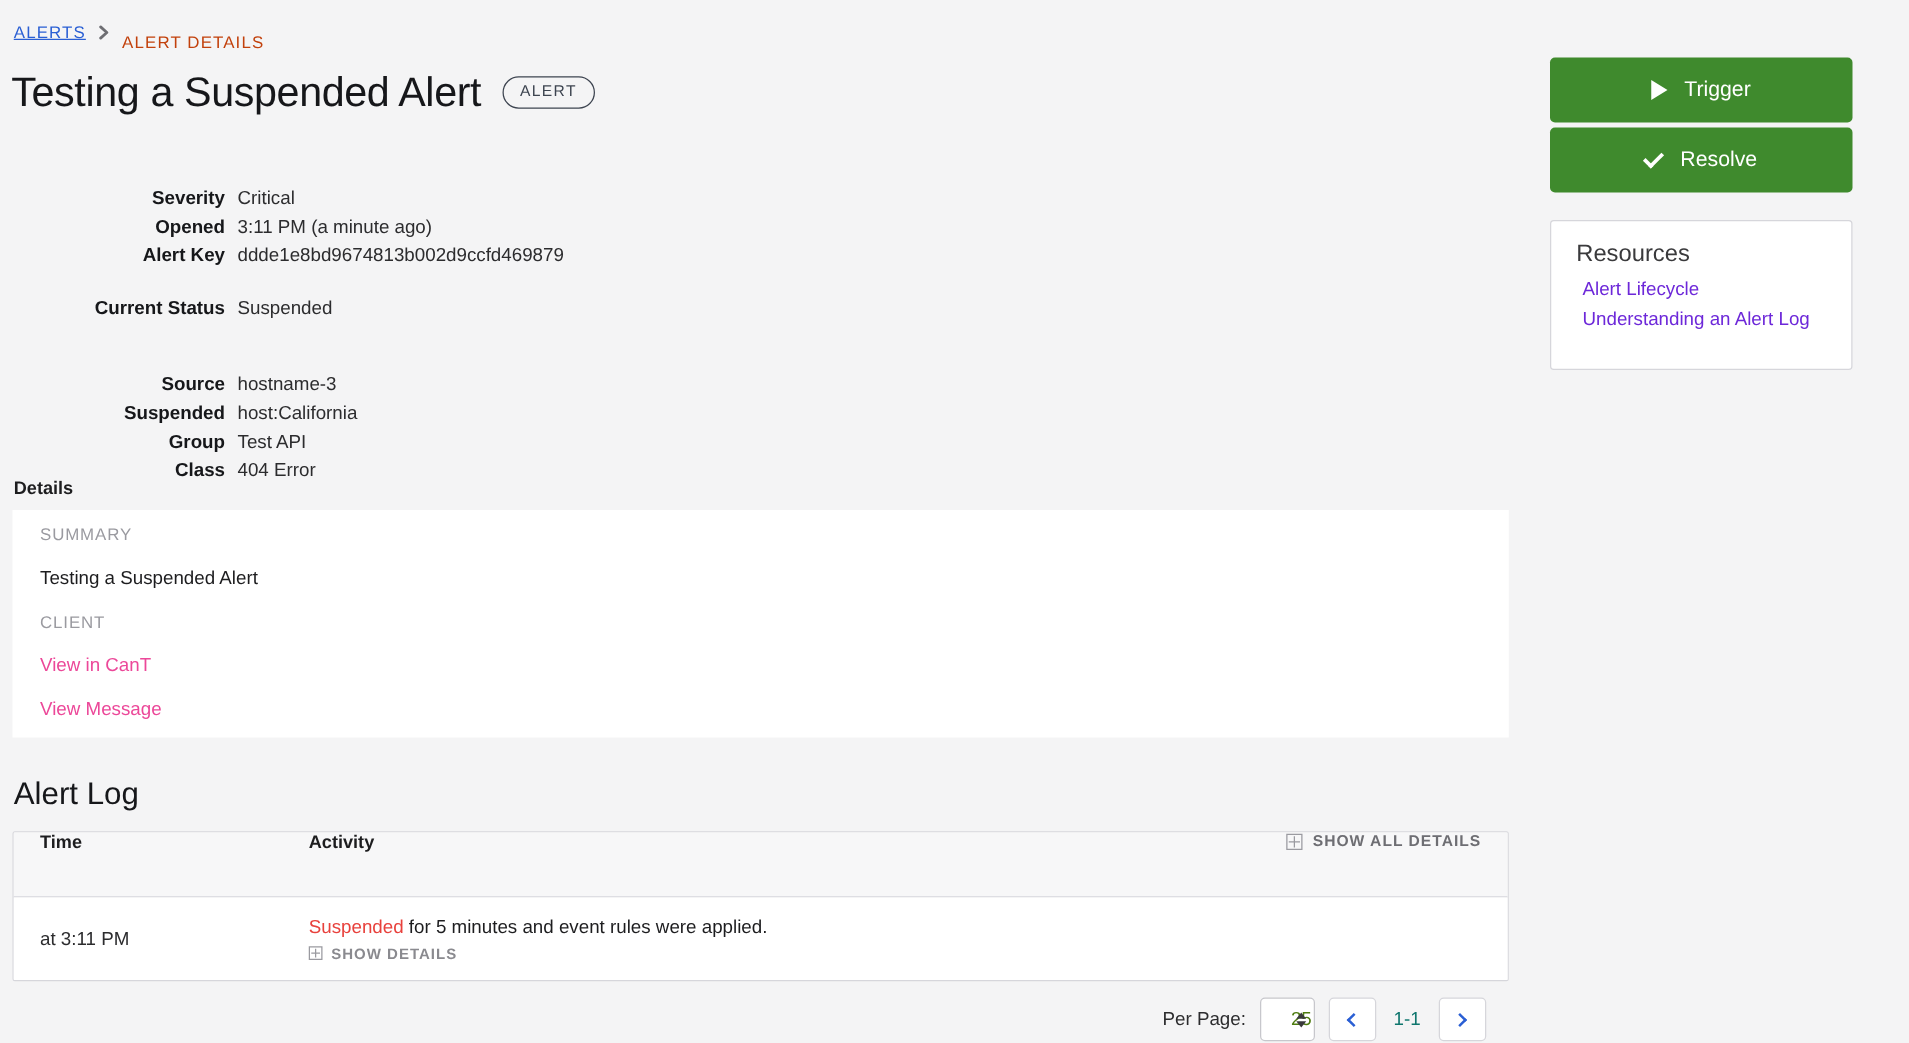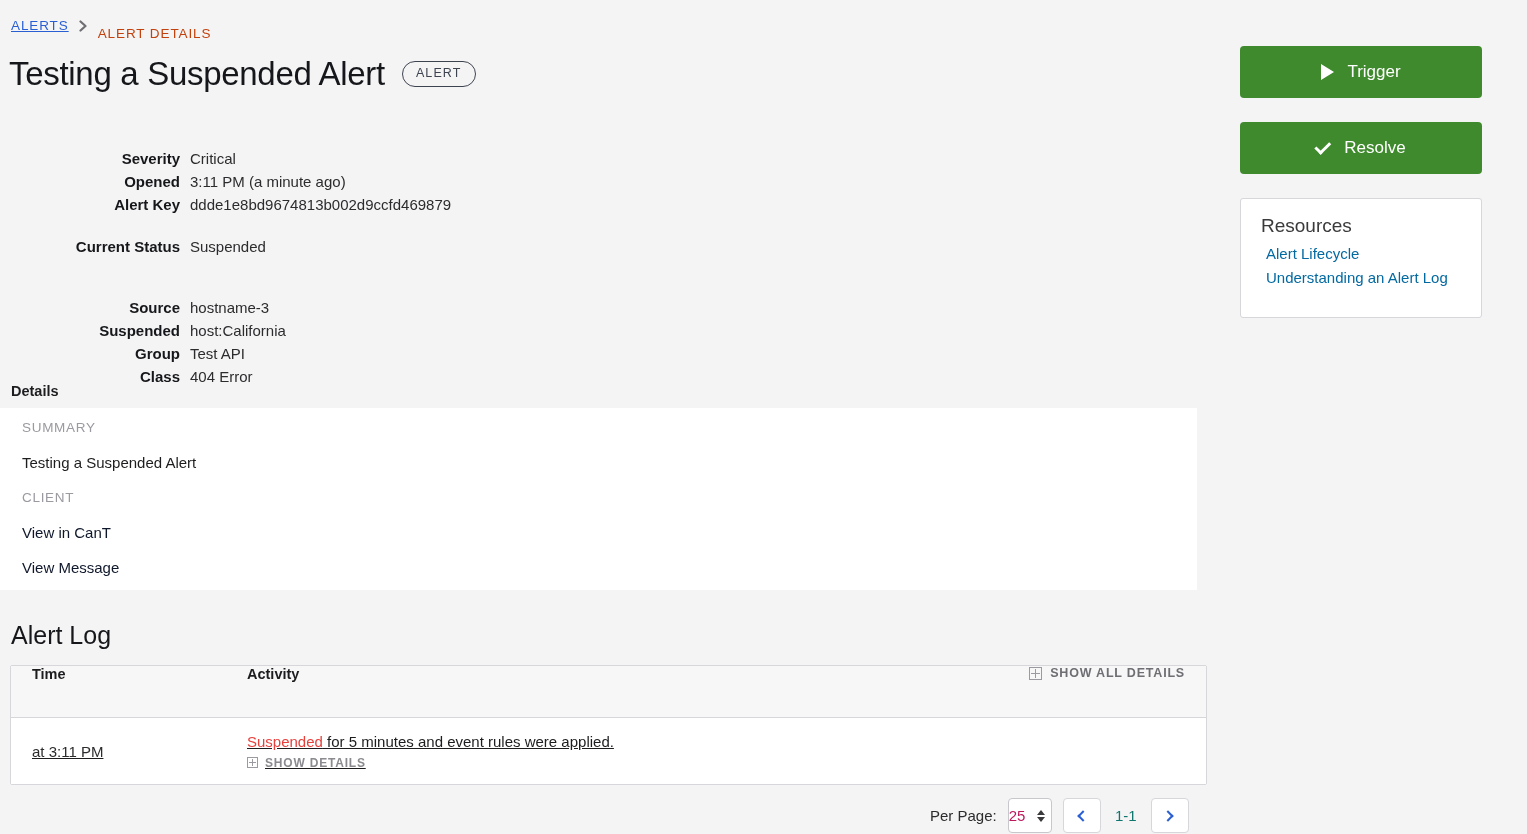--- a/index.html
+++ b/index.html
@@ -41,26 +41,26 @@
   .meta { position: absolute; left: 0; top: 148px; width: 700px; font-size: 15px; }
   .meta-row { display: flex; margin-bottom: 2px; line-height: 21px; }
   .meta-row .lbl { width: 190px; text-align: right; font-weight: 700; color: #16171a; padding-right: 10px; }
   .meta-row .val { color: #2c2c2e; }
   .meta-gap { height: 19px; }
   .meta-gap-lg { height: 38px; }
 
   
   .details-heading { position: absolute; left: 11px; top: 383px; font-size: 14.5px; font-weight: 700; }
   .details-card {
-    position: absolute; left: 0; top: 408px; width: 1197px; height: 182px;
+    position: absolute; left: 10px; top: 408px; width: 1197px; height: 182px;
     background: #ffffff;
   }
   .det-label { color: #9a9aa0; font-size: 13.5px; letter-spacing: 0.7px; }
   .det-value { font-size: 15px; color: #1d1d1f; }
-  .det-link { font-size: 15px; color: #0f172a; cursor: pointer; }
+  .det-link { font-size: 15px; color: #ec4899; cursor: pointer; }
   .d1 { position:absolute; left:22px; top:12px; }
   .d2 { position:absolute; left:22px; top:46px; }
   .d3 { position:absolute; left:22px; top:82px; }
   .d4 { position:absolute; left:22px; top:116px; }
   .d5 { position:absolute; left:22px; top:151px; }
 
   
   .log-heading { position: absolute; left: 11px; top: 621px; font-size: 25px; font-weight: 400; color:#16171a; }
   .log-table {
     position: absolute; left: 10px; top: 665px; width: 1197px;
@@ -70,21 +70,21 @@
   .log-head {
     display: flex; align-items: flex-start; height: 52px;
     background: #f7f7f8; border-bottom: 1px solid #d6d6db;
   }
   .th-time { width: 236px; padding-left: 21px; font-weight: 700; font-size: 14.5px; }
   .th-activity { flex: 1; font-weight: 700; font-size: 14.5px; }
   .show-all {
     display: flex; align-items: center; gap: 8px; padding-right: 21px;
     color: #6e6e73; font-size: 12.5px; font-weight: 700; letter-spacing: 0.8px; cursor: pointer;
   }
-  .log-row { display: flex; align-items: center; min-height: 66px; background: #fff; text-decoration: underline; }
+  .log-row { display: flex; align-items: center; min-height: 66px; background: #fff; }
   .td-time { width: 236px; padding-left: 21px; color: #2c2c2e; }
   .td-activity { flex: 1; padding-right: 21px; }
   .susp { color: #e8413c; }
   .show-details {
     display: flex; align-items: center; gap: 7px; margin-top: 6px;
     color: #8a8a8f; font-size: 12px; font-weight: 700; letter-spacing: 0.8px; cursor: pointer;
   }
   .plus-box {
     width: 11px; height: 11px; border: 1px solid #9a9aa0; position: relative; flex: none;
   }
@@ -99,21 +99,21 @@
 
   
   .pager {
     position: absolute; left: 930px; top: 798px;
     display: flex; align-items: center; gap: 11px; font-size: 15px;
   }
   .pager-label { color: #2c2c2e; }
   .per-page-select {
     position: relative; width: 44px; height: 35px;
     border: 1px solid #c7c7cc; border-radius: 4px; background: #fff;
-    display: flex; align-items: center; padding-left: 0; font-size: 15px; color: #be185d;
+    display: flex; align-items: center; padding-left: 24px; font-size: 15px; color: #4d7c0f;
     cursor: pointer;
   }
   .stepper { position: absolute; right: 6px; top: 50%; transform: translateY(-50%);
              display: flex; flex-direction: column; gap: 2px; }
   .tri-up { width:0;height:0;border-left:4px solid transparent;border-right:4px solid transparent;border-bottom:5px solid #3a3a3c; }
   .tri-dn { width:0;height:0;border-left:4px solid transparent;border-right:4px solid transparent;border-top:5px solid #3a3a3c; }
   .nav-btn {
     width: 38px; height: 35px; border: 1px solid #d6d6db; border-radius: 4px;
     background: #fff; display: flex; align-items: center; justify-content: center; cursor: pointer;
   }
@@ -121,30 +121,30 @@
   .chev.left { transform: rotate(-135deg); margin-left: 3px; }
   .chev.right { transform: rotate(45deg); margin-right: 3px; }
   .page-range { color: #0f766e; font-size: 15px; min-width: 28px; text-align: center; }
 
   
   .rail { position: absolute; left: 1240px; top: 46px; width: 242px; }
   .action-btn {
     width: 242px; height: 52px; background: #3f8a2d; border: none; border-radius: 4px;
     color: #fff; font-size: 17px; font-family: inherit; cursor: pointer;
     display: flex; align-items: center; justify-content: center; gap: 13px;
-    margin-bottom: 24px;
+    margin-bottom: 4px;
   }
   .play-icon { width:0;height:0;border-top:8px solid transparent;border-bottom:8px solid transparent;border-left:13px solid #fff; }
   .check-icon { display:block; width: 15px; height: 9px; border-left: 3px solid #fff; border-bottom: 3px solid #fff; transform: rotate(-45deg) translate(1px,-2px); }
   .resources-card {
     margin-top: 22px; width: 242px; height: 120px; background: #fff;
     border: 1px solid #d6d6db; border-radius: 3px; padding: 16px 20px;
   }
   .res-title { font-size: 19px; color: #3a3a3c; margin-bottom: 5px; }
-  .res-link { display: block; color: #0369a1; font-size: 15px; line-height: 24px; cursor: pointer; padding-left: 5px; }
+  .res-link { display: block; color: #6d28d9; font-size: 15px; line-height: 24px; cursor: pointer; padding-left: 5px; }
 </style>
 </head>
 <body>
 
 <div class="page">
 
   <div class="breadcrumb">
     <span class="crumb-link">ALERTS</span>
     <span class="crumb-sep">
       <svg width="11" height="12" viewBox="0 0 11 12">

